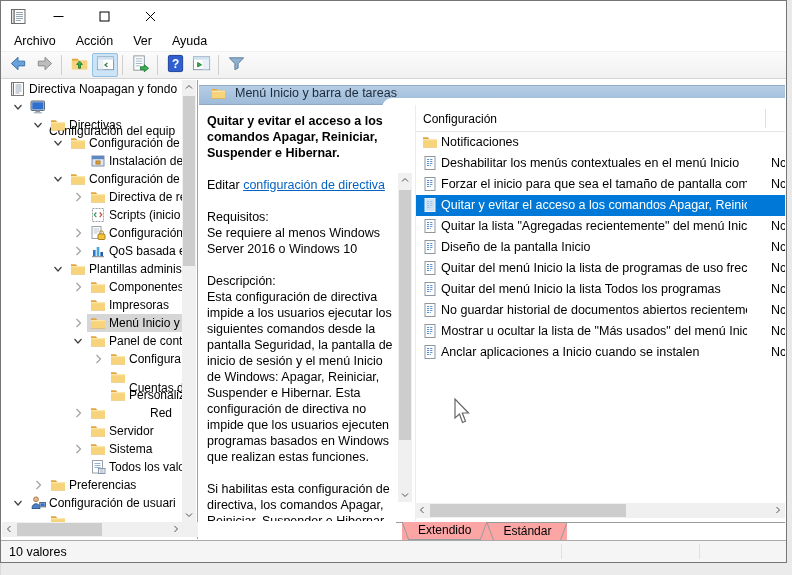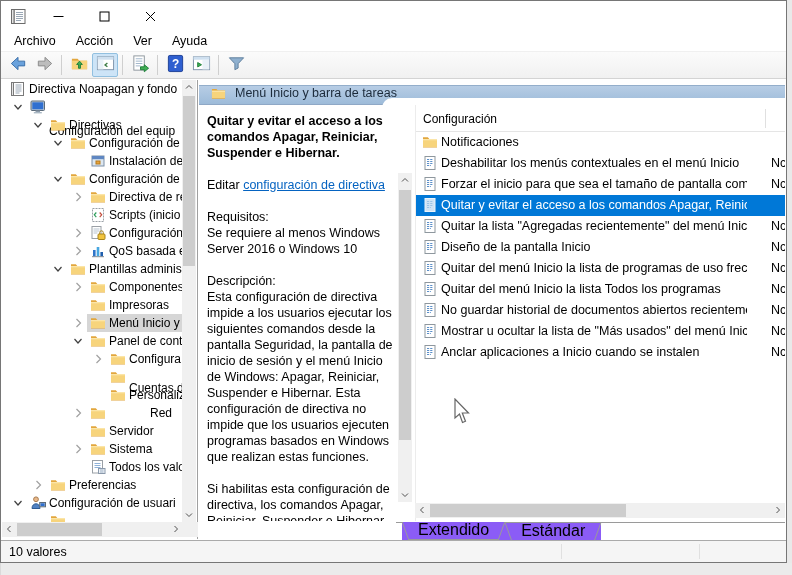--- a/index.html
+++ b/index.html
@@ -81,21 +81,21 @@
   .list-header .col-sep { position: absolute; left: 349px; top: 4px; width: 1px; height: 19px; background: #e0e0e0; }
   .list-row { position: relative; height: 21px; line-height: 21px; white-space: nowrap; }
   .list-row .li-icon { position: absolute; left: 6px; top: 2px; width: 16px; height: 16px; }
   .list-row .li-icon svg { width: 100%; height: 100%; }
   .list-row .li-label { position: absolute; left: 25px; right: 38px; overflow: hidden; font-size: 12.5px; }
   .list-row .li-status { position: absolute; left: 355px; width: 30px; overflow: hidden; font-size: 12.5px; }
   .list-row.selected { background: #0078d7; color: #fff; }
   .list-hsb { left: 216px; right: 0; top: 423px; height: 15px; width: auto; }
   
   .tabs-row { position: absolute; left: 197px; right: 0; top: 442px; height: 19px; background: #fff; border-top: 1px solid #9a9a9a; display: flex; padding-left: 6px; }
-  .tab { position: relative; height: 18px; line-height: 16px; padding: 0 16px; font-size: 16px; background: #8b5cf6; }
+  .tab { position: relative; height: 18px; line-height: 16px; padding: 0 16px; font-size: 12px; background: #fca5a5; }
   .tab .edge { position: absolute; top: 0; bottom: 0; width: 1px; background: #9a9a9a; }
   .tab .edge.l { left: 3px; transform: skewX(20deg); }
   .tab .edge.r { right: 3px; transform: skewX(-20deg); }
   .tab::after { content: ""; position: absolute; left: 6px; right: 6px; bottom: 0; height: 1px; background: #9a9a9a; }
   .tab.active { margin-top: -1px; z-index: 2; }
   
   .statusbar {
     position: absolute; left: 0; right: 0; bottom: 0; height: 22px;
     border-top: 1px solid #aaa; background: #f5f5f5;
     display: flex; align-items: center; padding-left: 8px; font-size: 12.5px;

